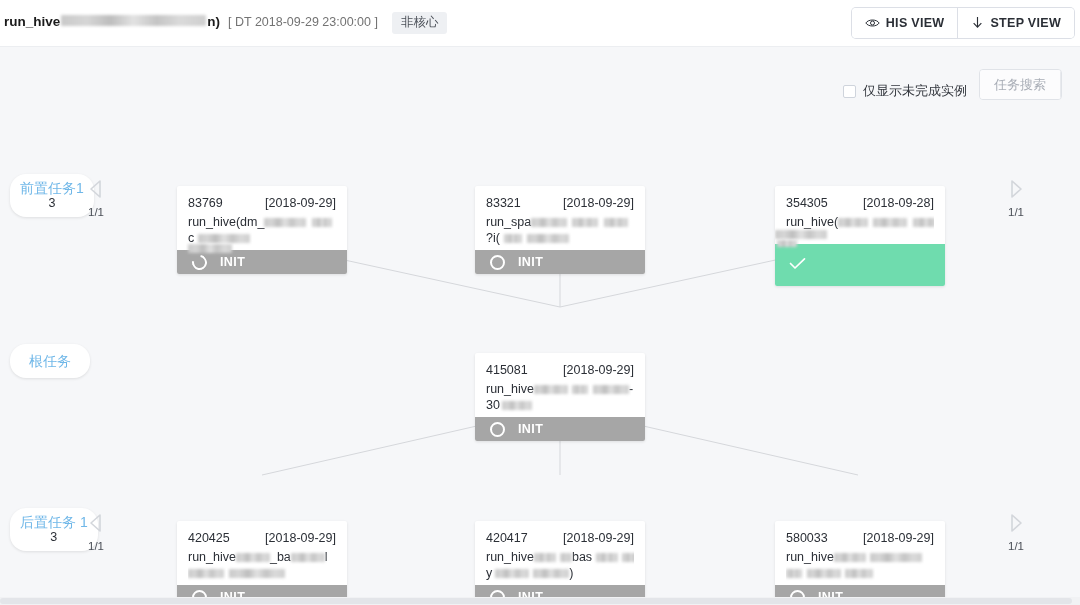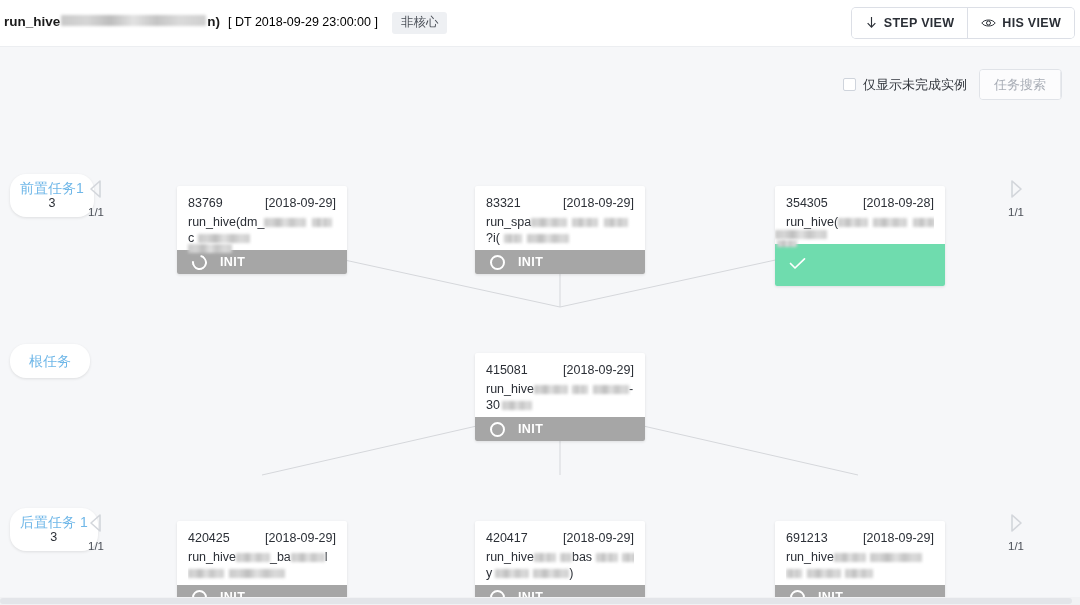--- a/index.html
+++ b/index.html
@@ -26,21 +26,21 @@
     letter-spacing: 0;
   }
   .blur {
     display: inline-block; vertical-align: middle;
     background: linear-gradient(90deg,#c9c9c9 0%,#d6d6d6 18%,#bdbdbd 34%,
                 #e2e2e2 50%,#c4c4c4 66%,#dadada 82%,#cfcfcf 100%);
     filter: blur(1.6px);
     border-radius: 1px;
   }
   .title-dt {
-    font-size: 12.5px; color: #000000; margin-left: 8px; font-weight: normal; text-align: center;
+    font-size: 12.5px; color: #737373; margin-left: 8px; font-weight: normal; text-align: center;
   }
   .tag-noncore {
     margin-left: 14px; background: #eef0f3; color: #4a4f57;
     font-size: 12.5px; padding: 4px 9px; border-radius: 3px;
     line-height: 1.1;
   }
 
   .view-toggle {
     position: absolute; right: 6px; top: 8px;
     display: flex; border-radius: 4px; overflow: hidden;
@@ -60,21 +60,21 @@
   
   .canvas {
     position: absolute; left: 0; top: 46px; width: 1080px; height: 559px;
     background: #f6f7f9;
     border-top: 1px solid #eceef1;
   }
 
   
   .filterbar {
     position: absolute; right: 18px; top: 22px;
-    display: flex; align-items: center; gap: 12px;
+    display: flex; align-items: flex-end; gap: 12px;
   }
   .chk-wrap { display: flex; align-items: center; gap: 7px; cursor: pointer; }
   .chk-box {
     width: 13px; height: 13px; border: 1px solid #cfd4dc;
     background: #ffffff; border-radius: 2px;
   }
   .chk-label { font-size: 13px; color: #31353c; }
   .search-group {
     display: flex; border: 1px solid #e0e3e8; border-radius: 4px;
     overflow: hidden; background: #ffffff; height: 31px;
@@ -162,37 +162,37 @@
   <div class="header">
     <div class="title-wrap">
       <span class="title-text">run_hive</span>
       <span class="blur" style="width:145px;height:11px;margin:0 1px;"></span>
       <span class="title-text">n)</span>
       <span class="title-dt">[ DT 2018-09-29 23:00:00 ]</span>
       <span class="tag-noncore">非核心</span>
     </div>
 
     <div class="view-toggle">
-      <div class="view-btn">
-        <span>
-          <svg width="13" height="14" viewBox="0 0 14 16">
-            <path d="M7 1 V12.5 M2.6 8.2 L7 12.8 L11.4 8.2" fill="none" stroke="#2b2f36" stroke-width="1.3"></path>
-          </svg>
-        </span>
-        <span>STEP VIEW</span>
-      </div>
       <div class="view-btn">
         <span>
           <svg width="15" height="14" viewBox="0 0 18 14">
             <path d="M1 7 C4 2.2 14 2.2 17 7 C14 11.8 4 11.8 1 7 Z" fill="none" stroke="#2b2f36" stroke-width="1.2"></path>
             <circle cx="9" cy="7" r="2.4" fill="none" stroke="#2b2f36" stroke-width="1.2"></circle>
           </svg>
         </span>
         <span>HIS VIEW</span>
       </div>
+      <div class="view-btn">
+        <span>
+          <svg width="13" height="14" viewBox="0 0 14 16">
+            <path d="M7 1 V12.5 M2.6 8.2 L7 12.8 L11.4 8.2" fill="none" stroke="#2b2f36" stroke-width="1.3"></path>
+          </svg>
+        </span>
+        <span>STEP VIEW</span>
+      </div>
     </div>
   </div>
 
   <div class="canvas">
 
     <div class="filterbar">
       <div class="chk-wrap">
         <span class="chk-box"></span>
         <span class="chk-label">仅显示未完成实例</span>
       </div>
@@ -372,21 +372,21 @@
       </div>
       <div class="node-status">
         <span class="icon-ring"></span>
         <span class="status-label">INIT</span>
       </div>
     </div>
 
     <div class="node" style="left:775px; top:474px;">
       <div class="node-body">
         <div class="node-row1">
-          <span class="node-id">691213</span>
+          <span class="node-id">580033</span>
           <span class="node-date">[2018-09-29]</span>
         </div>
         <div class="node-name">
           <span>run_hive</span><span class="blur" style="width:32px;height:9px;"></span><span class="blur" style="width:52px;height:9px;margin-left:4px;"></span>
         </div>
         <div class="node-name" style="margin-top:1px;">
           <span class="blur" style="width:16px;height:9px;"></span><span class="blur" style="width:34px;height:9px;margin-left:5px;"></span><span class="blur" style="width:28px;height:9px;margin-left:4px;"></span>
         </div>
       </div>
       <div class="node-status">

